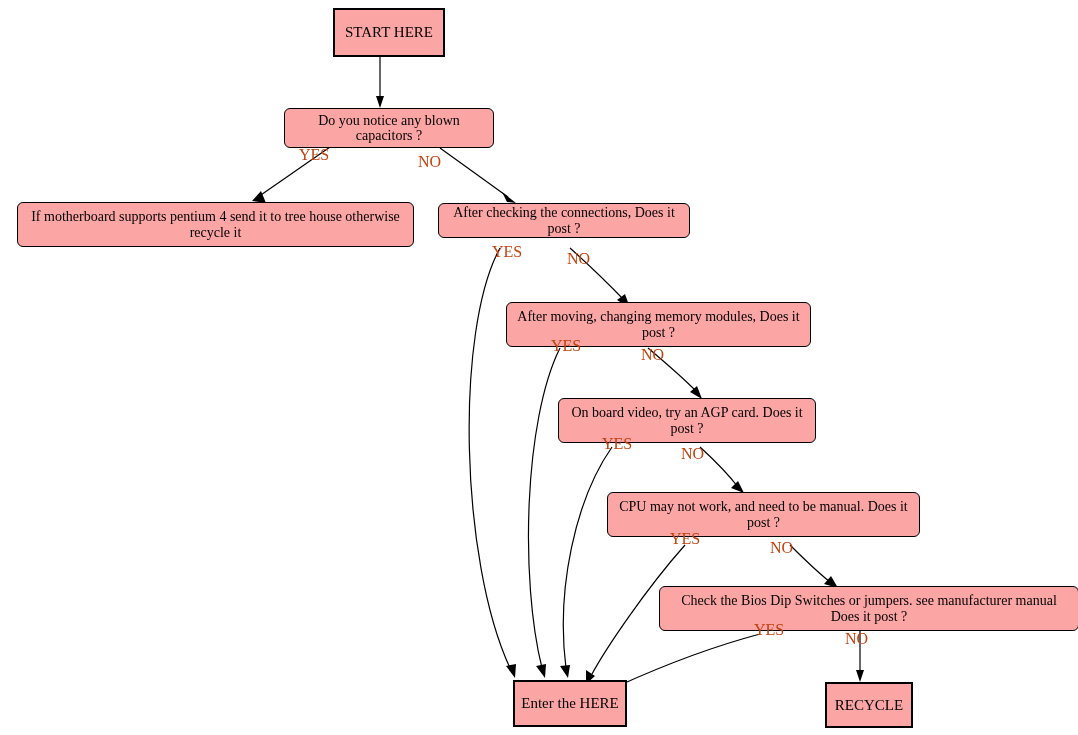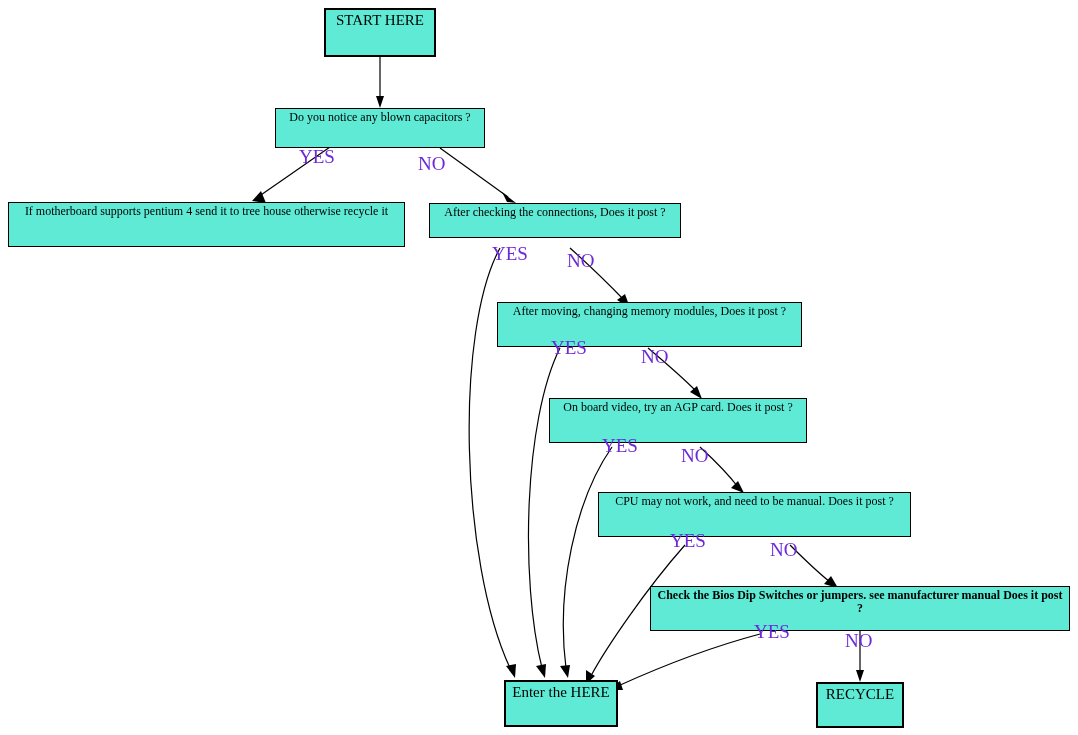--- a/index.html
+++ b/index.html
@@ -12,42 +12,45 @@
     width: 1078px;
     height: 735px;
     background: #ffffff;
     font-family: "Liberation Serif", serif;
     overflow: hidden;
   }
   .node {
     position: absolute;
     box-sizing: border-box;
     border: 1px solid #000000;
-    background: #5eead4;
+    background: #fca5a5;
     display: flex;
+    align-items: center;
     justify-content: center;
     text-align: center;
     color: #000000;
     z-index: 2;
     padding: 2px 6px;
     line-height: 1.1;
+    margin-left: 9px;
   }
   .node.terminal {
     border-width: 2px;
     font-size: 15px;
   }
   .node.process {
     border-width: 1px;
-    font-size: 12px;
+    font-size: 14px;
+    border-radius: 6px;
   }
   .edge-label {
     position: absolute;
     font-family: "Liberation Serif", serif;
-    font-size: 19px;
-    color: #6d28d9;
+    font-size: 16px;
+    color: #c2410c;
     z-index: 3;
     white-space: nowrap;
   }
   svg.edges {
     position: absolute;
     left: 0;
     top: 0;
     width: 1078px;
     height: 735px;
     z-index: 1;
@@ -130,21 +133,21 @@
   </div>
 
   <div class="node process" style="left:549px; top:398px; width:258px; height:45px;">
     <span>On board video, try an AGP card. Does it post ?</span>
   </div>
 
   <div class="node process" style="left:598px; top:492px; width:313px; height:45px;">
     <span>CPU may not work, and need to be manual. Does it post ?</span>
   </div>
 
-  <div class="node process" style="left:650px; top:586px; width:420px; height:45px;font-weight:bold;">
+  <div class="node process" style="left:650px; top:586px; width:420px; height:45px;">
     <span>Check the Bios Dip Switches or jumpers. see manufacturer manual Does it post ?</span>
   </div>
 
   <div class="node terminal" style="left:504px; top:680px; width:114px; height:47px;">
     <span>Enter the HERE</span>
   </div>
 
   <div class="node terminal" style="left:816px; top:682px; width:88px; height:46px;">
     <span>RECYCLE</span>
   </div>

